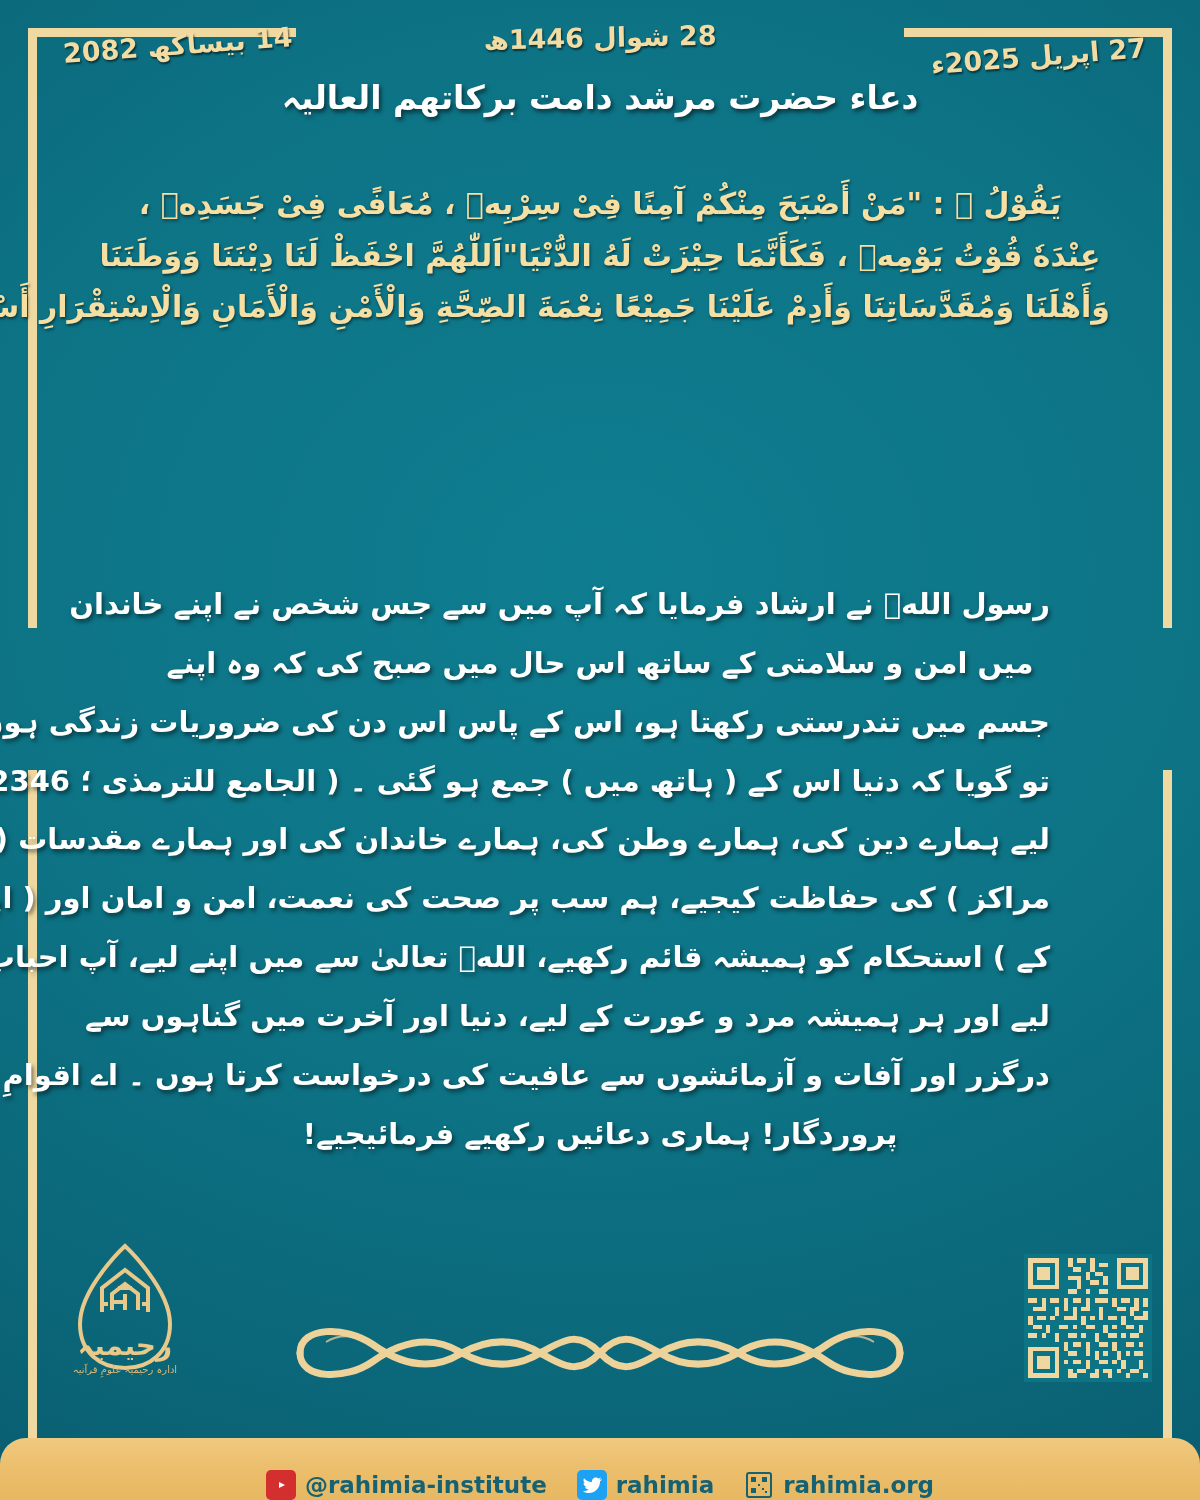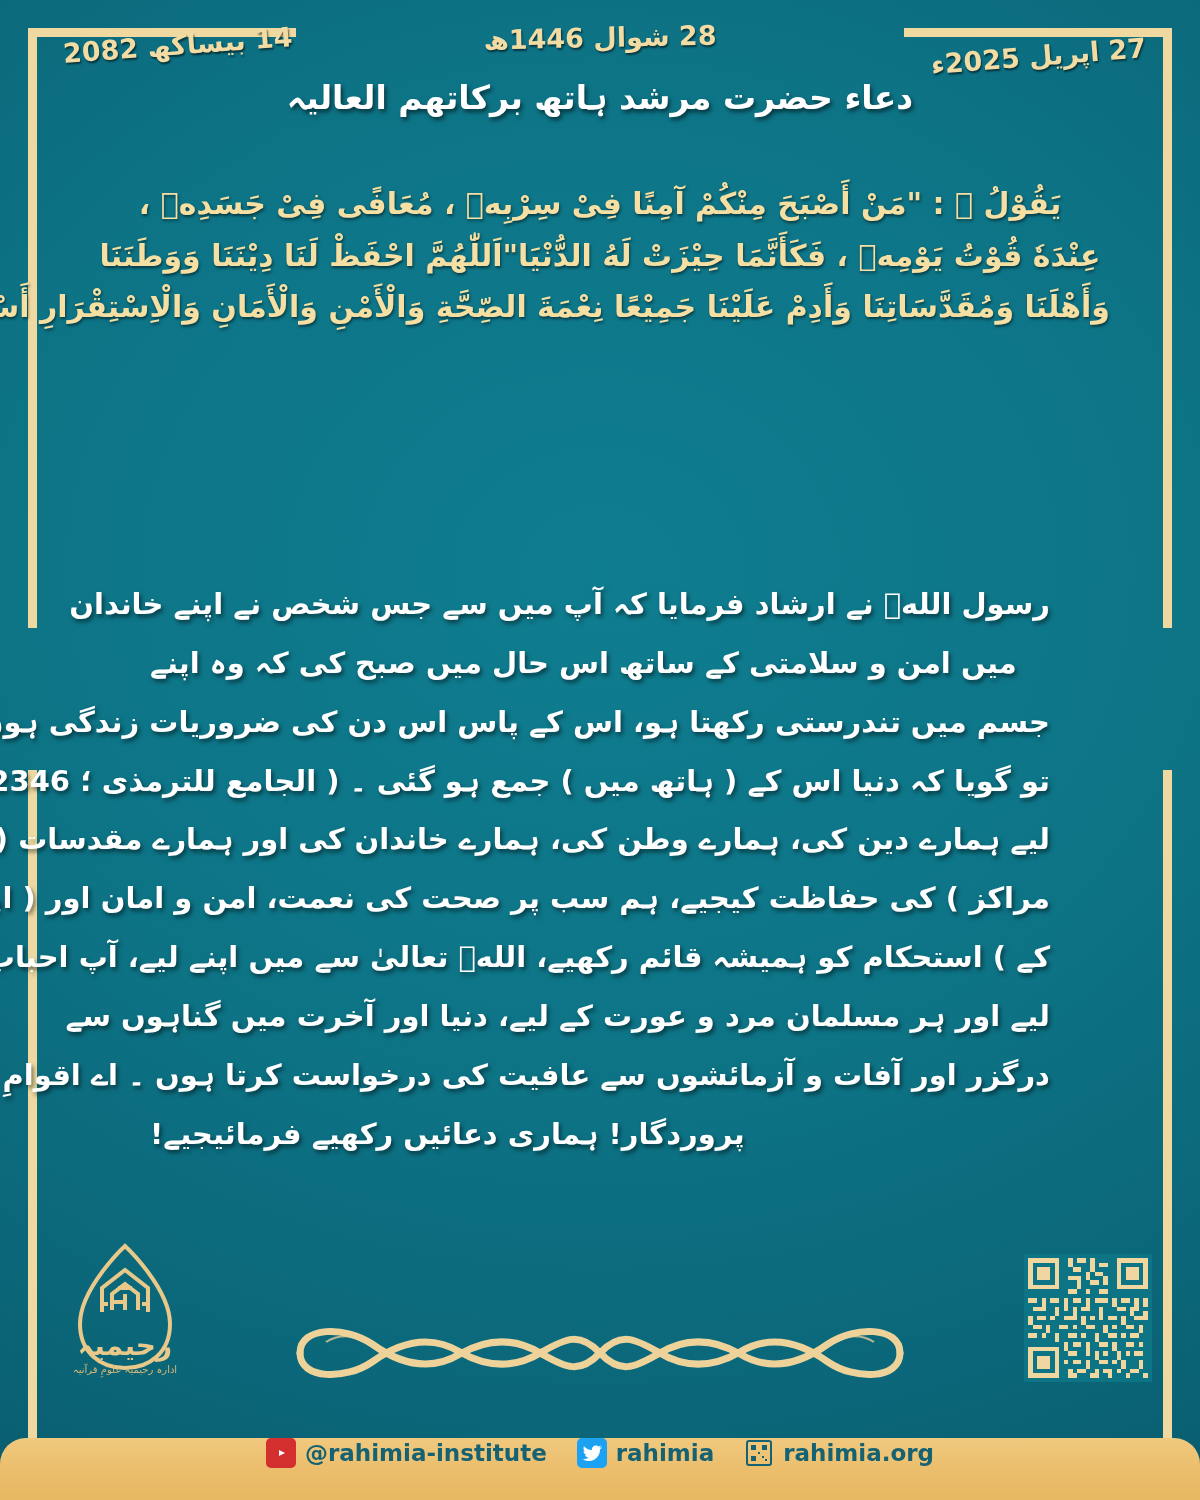--- a/index.html
+++ b/index.html
@@ -67,21 +67,21 @@
     text-shadow:1px 2px 3px rgba(0,0,0,.5);
   }
   .arabic-block .ln{display:block;white-space:nowrap;}
 
   
   .urdu-block{
     position:absolute;
     left:150px;right:150px;
     top:575px;
     direction:rtl;
-    text-align:left;
+    text-align:center;
     color:#ffffff;
     font-size:29px;
     line-height:2.03;
     font-weight:600;
     text-shadow:2px 3px 4px rgba(0,0,0,.5);
   }
   .urdu-block .ln{display:block;white-space:nowrap;}
 
   
   .logo{
@@ -106,21 +106,21 @@
   .ornament svg{display:block;width:640px;height:78px;}
 
   
   .footer{
     position:absolute;left:0;right:0;bottom:0;
     height:62px;
     background:linear-gradient(180deg,#f0c97f 0%,#ecbf6e 45%,#e7b861 100%);
     border-top-left-radius:26px;
     border-top-right-radius:26px;
     display:flex;
-    align-items:flex-start;
+    align-items:flex-end;
     justify-content:center;
     gap:30px;
     direction:ltr;
   }
   .social{
     display:flex;align-items:center;gap:9px;
     font-size:23px;font-weight:700;color:#166273;
     white-space:nowrap;
   }
   .sicon{
@@ -144,37 +144,37 @@
   <div class="frame-seg frame-top-right"></div>
   <div class="frame-seg frame-left-a"></div>
   <div class="frame-seg frame-left-b"></div>
   <div class="frame-seg frame-right-a"></div>
   <div class="frame-seg frame-right-b"></div>
 
   <div class="date date-left">14 بیساکھ 2082</div>
   <div class="date date-center">28 شوال 1446ھ</div>
   <div class="date date-right">27 اپریل 2025ء</div>
 
-  <div class="main-title">دعاء حضرت مرشد ہاتھ برکاتھم العالیہ</div>
+  <div class="main-title">دعاء حضرت مرشد دامت برکاتھم العالیہ</div>
 
   <div class="arabic-block">
     <span class="ln">يَقُوْلُ ﷺ : "مَنْ أَصْبَحَ مِنْكُمْ آمِنًا فِیْ سِرْبِهٖ ، مُعَافًى فِیْ جَسَدِهٖ ،</span>
     <span class="ln">عِنْدَهٗ قُوْتُ يَوْمِهٖ ، فَكَأَنَّمَا حِيْزَتْ لَهُ الدُّنْيَا"اَللّٰهُمَّ احْفَظْ لَنَا دِيْنَنَا وَوَطَنَنَا</span>
     <span class="ln">وَأَهْلَنَا وَمُقَدَّسَاتِنَا وَأَدِمْ عَلَيْنَا جَمِيْعًا نِعْمَةَ الصِّحَّةِ وَالْأَمْنِ وَالْأَمَانِ وَالْاِسْتِقْرَارِ أَسْأَلُ اللهَ</span>
   </div>
 
   <div class="urdu-block">
     <span class="ln">رسول اللهؐ نے ارشاد فرمایا کہ آپ میں سے جس شخص نے اپنے خاندان</span>
     <span class="ln">میں امن و سلامتی کے ساتھ اس حال میں صبح کی کہ وہ اپنے</span>
     <span class="ln">جسم میں تندرستی رکھتا ہو، اس کے پاس اس دن کی ضروریات زندگی ہوں</span>
     <span class="ln">تو گویا کہ دنیا اس کے ( ہاتھ میں ) جمع ہو گئی ۔ ( الجامع للترمذی ؛ 2346 ) اے اللهؐ! ہمارے</span>
     <span class="ln">لیے ہمارے دین کی، ہمارے وطن کی، ہمارے خاندان کی اور ہمارے مقدسات ( دینی</span>
     <span class="ln">مراکز ) کی حفاظت کیجیے، ہم سب پر صحت کی نعمت، امن و امان اور ( اپنے وطن</span>
     <span class="ln">کے ) استحکام کو ہمیشہ قائم رکھیے، اللهؐ تعالیٰ سے میں اپنے لیے، آپ احباب کے</span>
-    <span class="ln">لیے اور ہر مسلمان مرد و عورت کے لیے، دنیا اور آخرت میں گناہوں سے</span>
+    <span class="ln">لیے اور ہر ہمیشہ مرد و عورت کے لیے، دنیا اور آخرت میں گناہوں سے</span>
     <span class="ln">درگزر اور آفات و آزمائشوں سے عافیت کی درخواست کرتا ہوں ۔ اے اقوامِ عالم کے</span>
     <span class="ln">پروردگار! ہماری دعائیں رکھیے فرمائیجیے!</span>
   </div>
 
   <div class="logo">
     <svg viewBox="0 0 126 150" xmlns="http://www.w3.org/2000/svg">
       <path d="M63 4 C63 4 18 46 18 82 C18 110 38 126 63 126 C88 126 108 110 108 82 C108 46 63 4 63 4 Z" fill="none" stroke="#e8c98a" stroke-width="4"></path>
       <g fill="none" stroke="#e8c98a" stroke-width="4">
         <path d="M40 70 L40 46 L63 28 L86 46 L86 70"></path>
         <path d="M50 68 L50 52 L63 42 L76 52 L76 68"></path>

